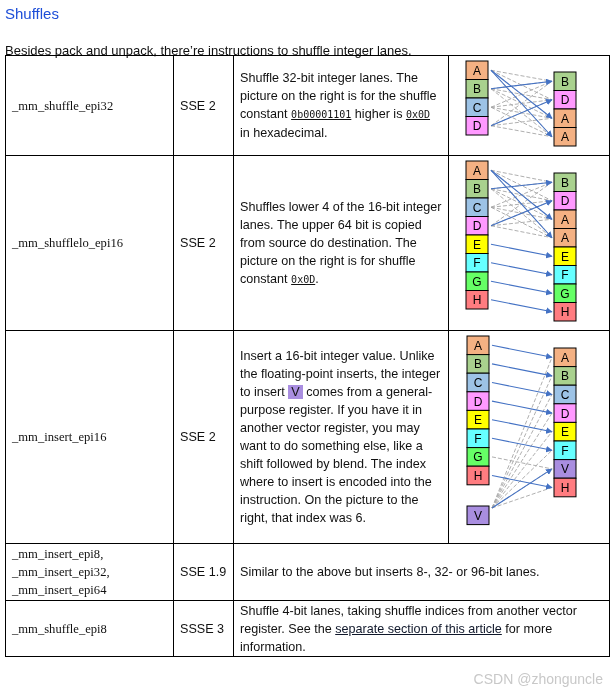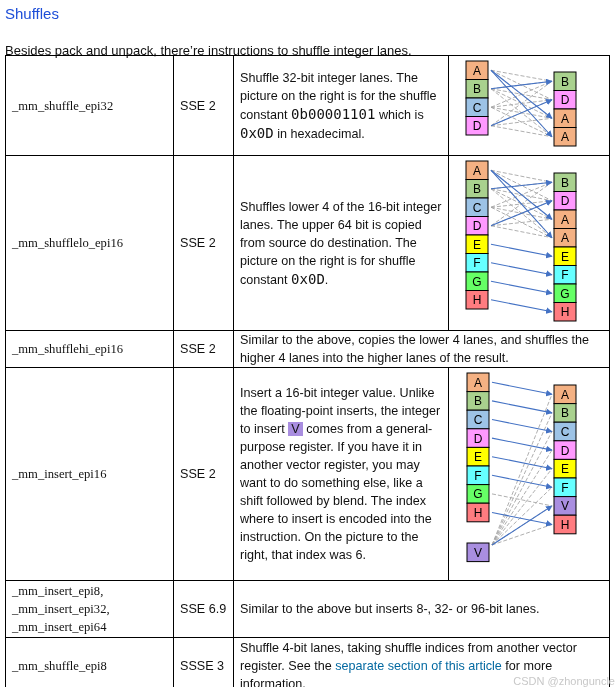--- a/index.html
+++ b/index.html
@@ -6,38 +6,38 @@
   body { width: 615px; height: 687px; position: relative; overflow: hidden;
          font-family: "Liberation Sans", "DejaVu Sans", sans-serif; color: #111; }
   .heading { position: absolute; left: 5px; top: 5px; font-size: 15px; color: #1d4ed8; }
   .intro { position: absolute; left: 5px; top: 26px; font-size: 13px; color: #111; margin-top: 17px; }
   table.main { position: absolute; left: 5px; top: 55px; border-collapse: collapse; width: 604px; table-layout: fixed; }
   table.main td { border: 1.4px solid #000; font-size: 12.6px; line-height: 18px; vertical-align: middle; padding: 0 6px; }
   td.name { width: 155px; font-family: Liberation Serif, serif; }
   td.ver { width: 47px; }
   td.desc { width: 202px; }
   td.pic { width: 148px; padding: 0; position: relative; }
-  .mono { font-family: "DejaVu Sans Mono", "Liberation Mono", monospace; font-size: 14px; }
+  .mono { font-family: "DejaVu Sans Mono", "Liberation Mono", monospace; font-size: 10px; text-decoration: underline; }
   .vchip { background: #A98EE0; padding: 0 3px; }
-  .link { color: #0369a1; cursor: pointer; }
-  .watermark { position: absolute; right: 0; bottom: 0px; font-size: 11px; color: #c8c8c8; }
+  .link { color: #0f172a; text-decoration: underline; cursor: pointer; }
+  .watermark { position: absolute; right: 12px; bottom: 0px; font-size: 14px; color: #c8c8c8; }
   svg text { font-family: "Liberation Sans", "DejaVu Sans", sans-serif; font-size: 12px; }
 </style>
 </head>
 <body>
 
 <div class="heading">Shuffles</div>
 <div class="intro">Besides pack and unpack, there’re instructions to shuffle integer lanes.</div>
 
 <table class="main">
   <tbody>
       <tr style="height:96px">
     <td class="name">_mm_shuffle_epi32</td>
     <td class="ver">SSE 2</td>
-    <td class="desc"><span>Shuffle 32-bit integer lanes. The picture on the right is for the shuffle constant </span><span class="mono">0b00001101</span><span> which is </span><span class="mono">0x0D</span><span> in hexadecimal.</span></td>
+    <td class="desc"><span>Shuffle 32-bit integer lanes. The picture on the right is for the shuffle constant </span><span class="mono">0b00001101</span><span> higher is </span><span class="mono">0x0D</span><span> in hexadecimal.</span></td>
     <td class="pic">
       <svg id="d0" width="160" height="94">
             <defs>
               <marker id="d0m" viewBox="0 0 10 10" refX="9" refY="5" markerWidth="6" markerHeight="6" orient="auto-start-reverse">
                 <path d="M0,0 L10,5 L0,10 z" fill="#4472C4"></path>
               </marker>
             </defs>
             <line x1="36" y1="14.25" x2="97" y2="25.25" stroke="#A6A6A6" stroke-width="0.9" stroke-dasharray="4,2"></line>
             <line x1="36" y1="14.25" x2="97" y2="43.75" stroke="#A6A6A6" stroke-width="0.9" stroke-dasharray="4,2"></line>
             <line x1="36" y1="14.25" x2="97" y2="62.25" stroke="#A6A6A6" stroke-width="0.9" stroke-dasharray="4,2"></line>
@@ -188,25 +188,20 @@
               <rect x="99" y="128" width="22" height="18.5" fill="#66FF66" stroke="#000" stroke-width="1"></rect>
               <text x="110" y="141.75" text-anchor="middle" fill="#000">G</text>
             </g>
             <g>
               <rect x="99" y="146.5" width="22" height="18.5" fill="#FF7C80" stroke="#000" stroke-width="1"></rect>
               <text x="110" y="160.25" text-anchor="middle" fill="#000">H</text>
             </g>
           </svg>
     </td>
   </tr>
-  <tr style="height:36px">
-    <td class="name">_mm_shufflehi_epi16</td>
-    <td class="ver">SSE 2</td>
-    <td colspan="2">Similar to the above, copies the lower 4 lanes, and shuffles the higher 4 lanes into the higher lanes of the result.</td>
-  </tr>
   <tr style="height:209px">
     <td class="name">_mm_insert_epi16</td>
     <td class="ver">SSE 2</td>
     <td class="desc"><span>Insert a 16-bit integer value. Unlike the floating-point inserts, the integer to insert </span><span class="vchip">V</span><span> comes from a general-purpose register. If you have it in another vector register, you may want to do something else, like a shift followed by blend. The index where to insert is encoded into the instruction. On the picture to the right, that index was 6.</span></td>
     <td class="pic">
       <svg id="d3" width="160" height="207">
             <defs>
               <marker id="d3m" viewBox="0 0 10 10" refX="9" refY="5" markerWidth="6" markerHeight="6" orient="auto-start-reverse">
                 <path d="M0,0 L10,5 L0,10 z" fill="#4472C4"></path>
               </marker>
@@ -298,21 +293,21 @@
             </g>
           </svg>
     </td>
   </tr>
   <tr style="height:57px">
     <td class="name">
           <div>_mm_insert_epi8,</div>
           <div>_mm_insert_epi32,</div>
           <div>_mm_insert_epi64</div>
         </td>
-    <td class="ver">SSE 6.9</td>
+    <td class="ver">SSE 1.9</td>
     <td colspan="2">Similar to the above but inserts 8-, 32- or 96-bit lanes.</td>
   </tr>
   <tr style="height:56px">
     <td class="name">_mm_shuffle_epi8</td>
     <td class="ver">SSSE 3</td>
     <td colspan="2"><span>Shuffle 4-bit lanes, taking shuffle indices from another vector register. See the </span><span class="link">separate section of this article</span><span> for more information.</span></td>
   </tr>
 </tbody>
   </table>
 

